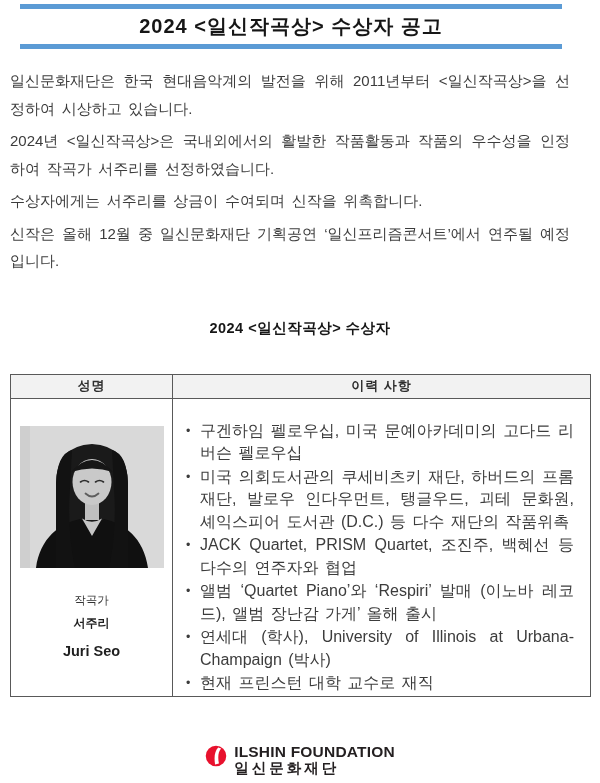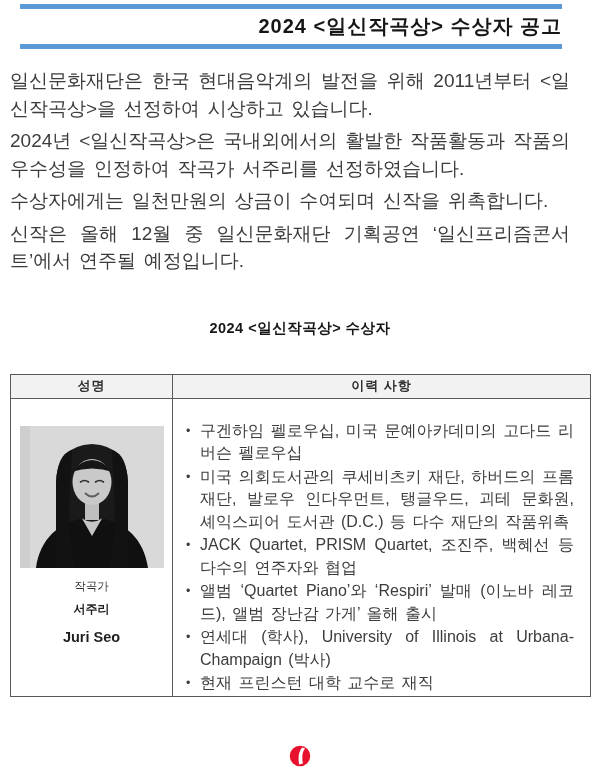--- a/index.html
+++ b/index.html
@@ -10,29 +10,29 @@
     color:#3c3c3c;
   }
   
   .title-block {
     margin:4px 38px 0 20px;
     border-top:5px solid #5B9BD5;
     border-bottom:5px solid #5B9BD5;
     padding:3px 0 4px 0;
   }
   .doc-title {
-    margin:0; text-align:right;
+    margin:0; text-align:center;
     font-size:20px; line-height:28px; font-weight:bold;
     letter-spacing:1px; color:#161616;
   }
   
   .body-text { margin:18px 30px 0 10px; }
   .body-text p {
     margin:0 0 5px 0;
-    font-size:19px; line-height:27.5px;
+    font-size:15px; line-height:27.5px;
     text-align:justify; word-spacing:2.5px;
     color:#3c3c3c;
   }
   
   .subtitle {
     margin:44px 0 0 0; text-align:center;
     font-size:14.5px; font-weight:bold; letter-spacing:0.5px;
     color:#161616;
   }
   
@@ -45,21 +45,21 @@
     height:21px; background:#f2f2f2;
     font-size:13px; font-weight:bold; color:#2e2e2e;
     text-align:center; padding:1px 0; letter-spacing:1px;
   }
   .name-cell {
     vertical-align:top; text-align:center;
     padding:27px 0 0 0; height:262px;
   }
   .photo-svg { display:block; width:144px; height:142px; margin:0 auto; }
   .winner-role {
-    margin-top:11px; font-size:11.5px; color:#333;
+    margin-top:25px; font-size:11.5px; color:#333;
     text-underline-offset:2px;
   }
   .winner-name-ko { margin-top:7px; font-size:12px; font-weight:bold; color:#1f1f1f; }
   .winner-name-en { margin-top:11px; font-size:14.5px; font-weight:bold; color:#1f1f1f; }
   .career-cell { vertical-align:top; padding:21px 16px 0 12px; }
   .career-list { margin:0; padding:0; list-style:none; }
   .career-list li {
     position:relative; padding-left:15px; margin-bottom:1px;
     font-size:16px; line-height:22.5px;
     text-align:justify; word-spacing:2px; color:#3c3c3c;
@@ -82,21 +82,21 @@
 
 <div class="page">
 
   <div class="title-block">
     <h1 class="doc-title">2024 &lt;일신작곡상&gt; 수상자 공고</h1>
   </div>
 
   <div class="body-text">
     <p>일신문화재단은 한국 현대음악계의 발전을 위해 2011년부터 &lt;일신작곡상&gt;을 선정하여 시상하고 있습니다.</p>
     <p>2024년 &lt;일신작곡상&gt;은 국내외에서의 활발한 작품활동과 작품의 우수성을 인정하여 작곡가 서주리를 선정하였습니다.</p>
-    <p>수상자에게는 일천만원의 상금이 수여되며 신작을 위촉합니다.</p>
+    <p>수상자에게는 서주리를 상금이 수여되며 신작을 위촉합니다.</p>
     <p>신작은 올해 12월 중 일신문화재단 기획공연 ‘일신프리즘콘서트’에서 연주될 예정입니다.</p>
   </div>
 
   <h2 class="subtitle">2024 &lt;일신작곡상&gt; 수상자</h2>
 
   <table class="winner-table">
     <colgroup>
         <col style="width:162px">
         <col style="width:418px">
       </colgroup>
@@ -140,15 +140,19 @@
         </td>
       </tr>
     </tbody>
   </table>
 
   <div class="footer">
     <svg class="logo-icon" viewBox="0 0 24 24" aria-hidden="true">
       <circle cx="12" cy="12" r="11.2" fill="#E8112D"></circle>
       <path d="M14.4 2.6 C10.8 6.4 9.6 12.4 11.0 21.2 L15.2 20.2 C13.7 12.6 14.6 7.2 17.6 3.8 Z" fill="#ffffff"></path>
     </svg>
+    <div>
+      <div class="org-en">ILSHIN FOUNDATION</div>
+      <div class="org-ko">일신문화재단</div>
+    </div>
   </div>
 
 </div>
 
 </body></html>

